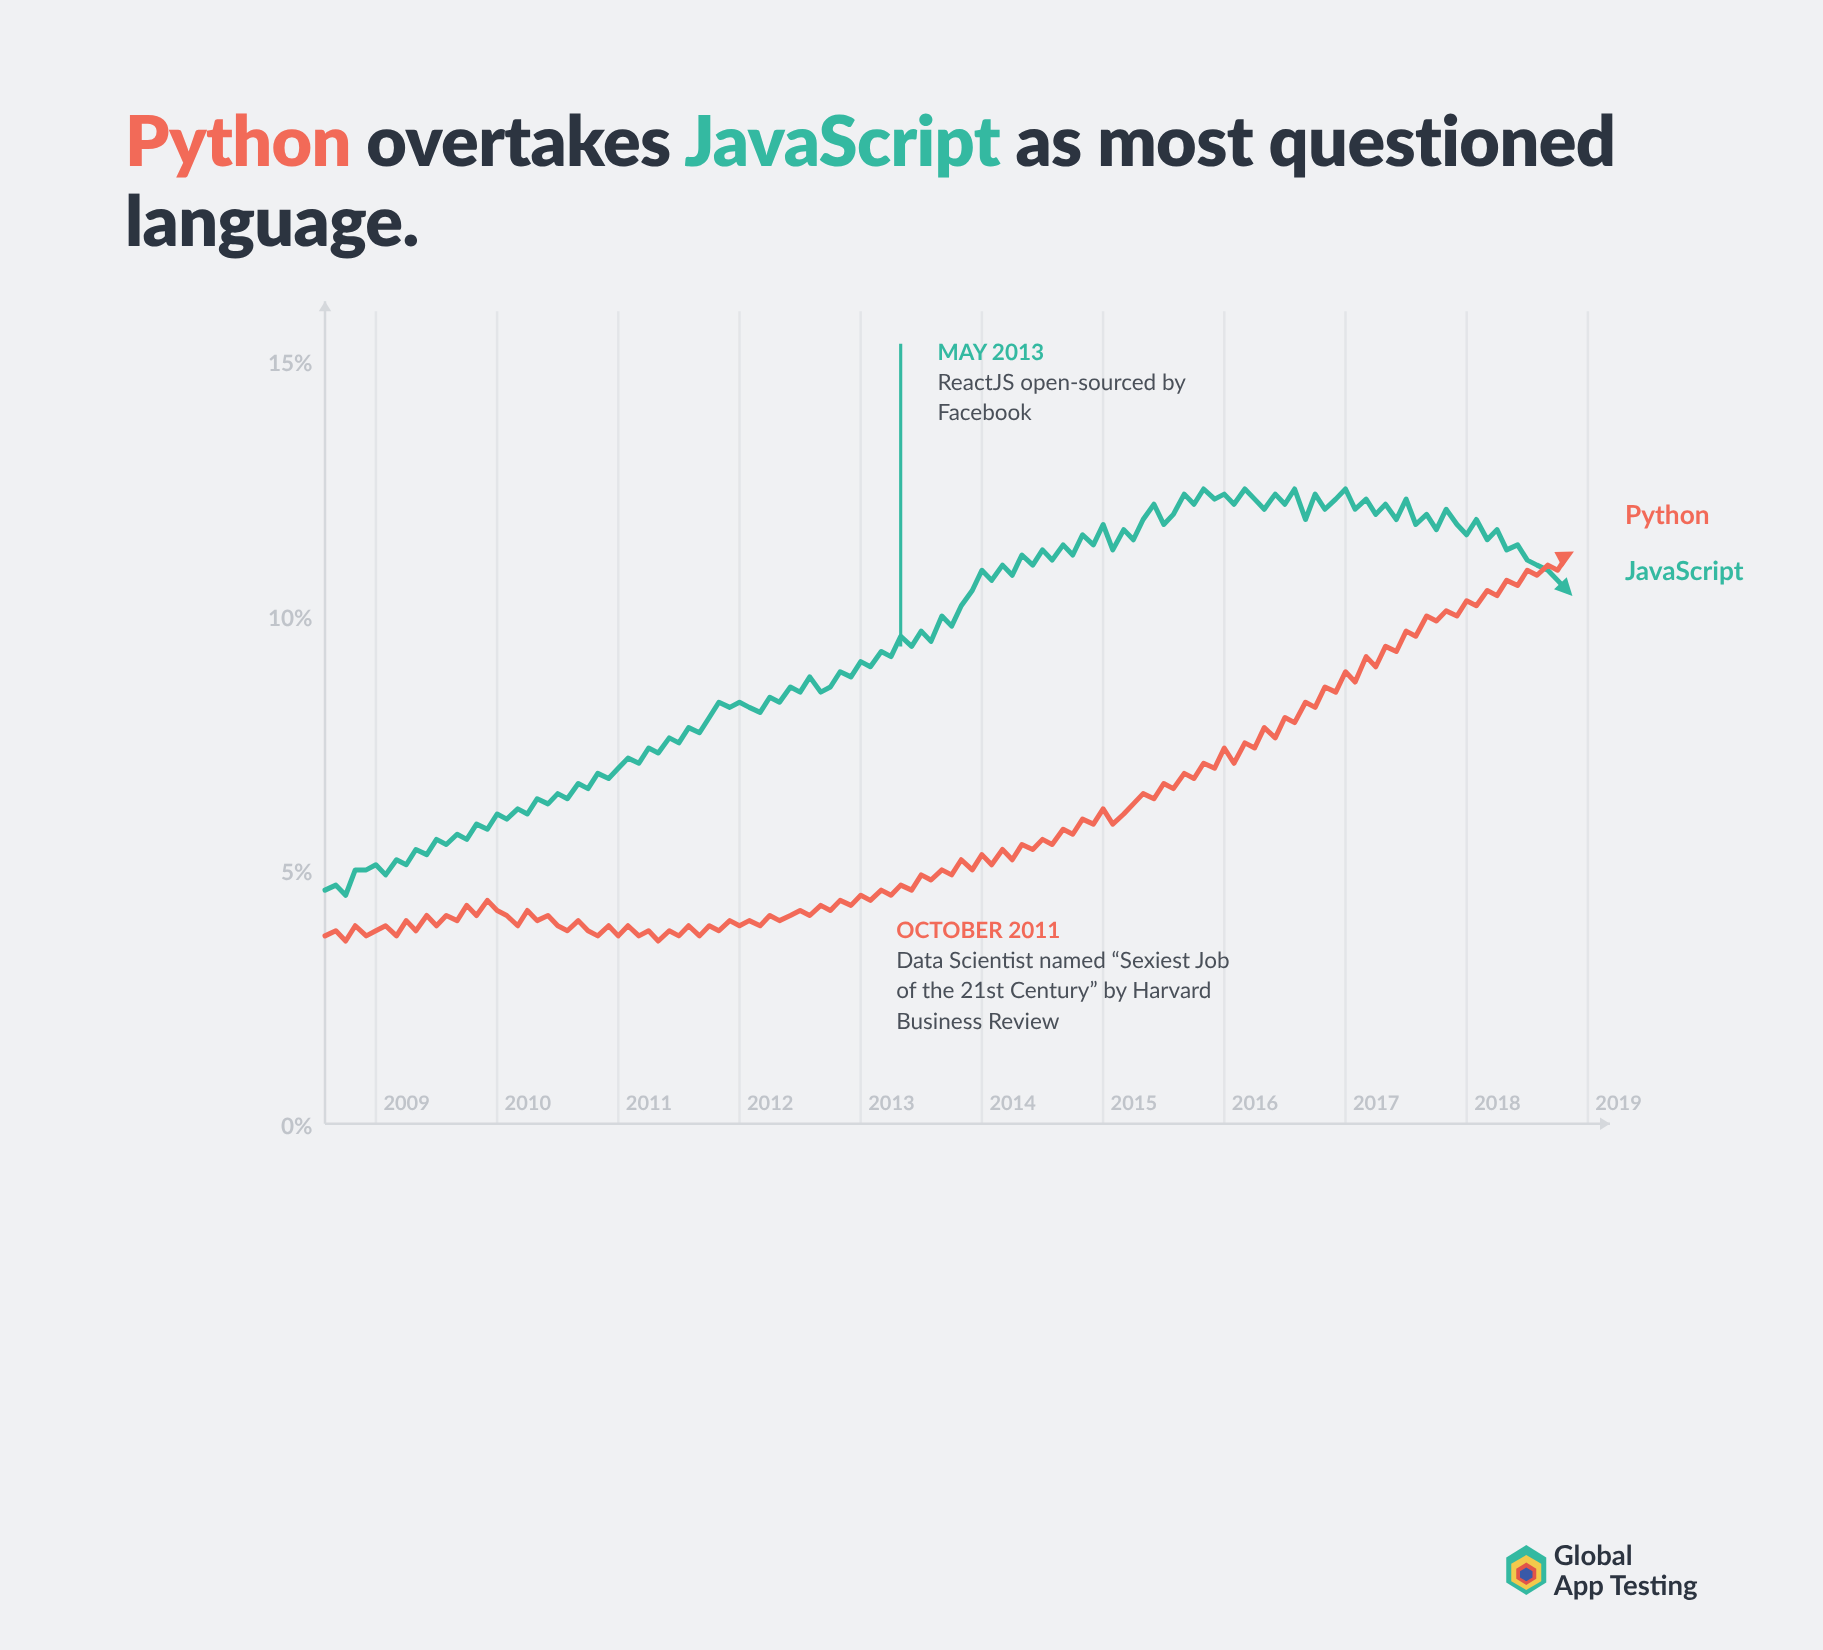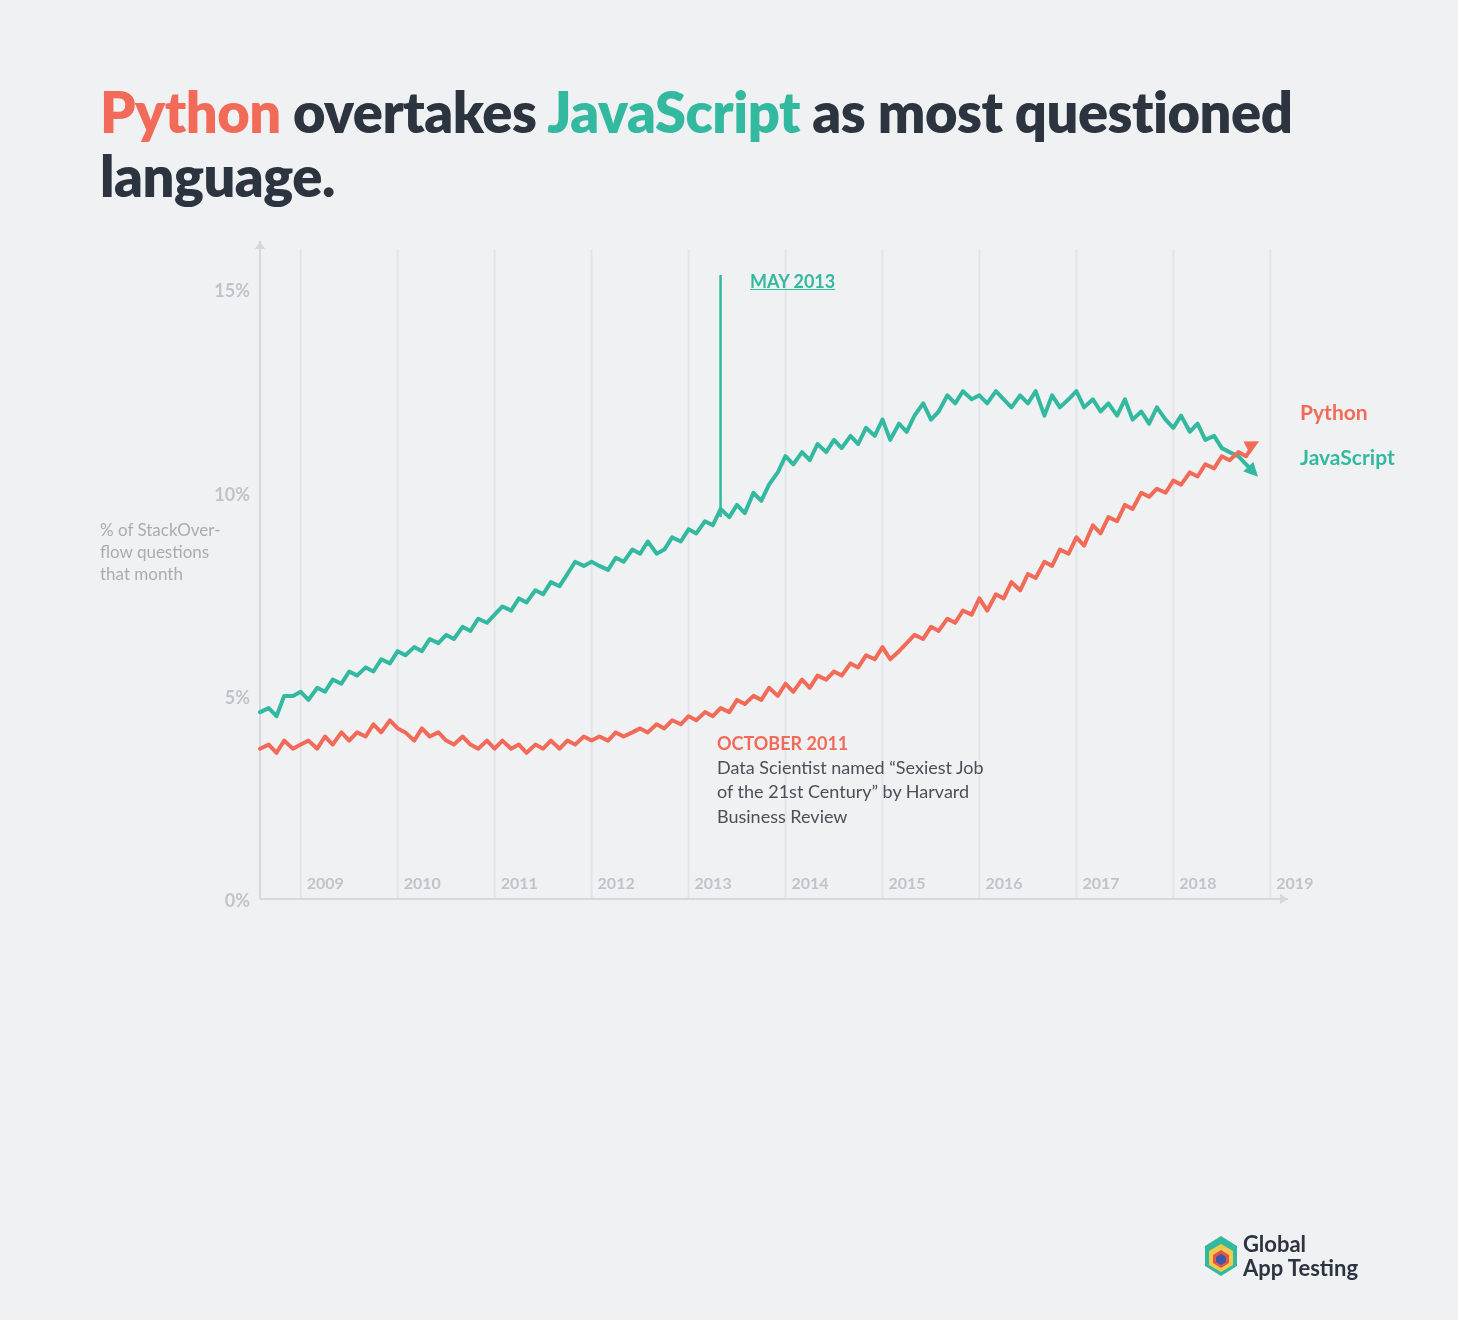--- a/index.html
+++ b/index.html
@@ -12,40 +12,39 @@
 .chart-area { position:relative; width:1258px; height:730px; margin:0 auto; }
 .y-label { position:absolute; font-size:18px; font-weight:700; color:#c0c4ca; text-align:right; }
 .y-axis-title { position:absolute; left:0; top:290px; width:140px; font-size:17px; color:#a8adb4; line-height:1.3; }
 .x-label { position:absolute; font-size:16px; font-weight:700; color:#c0c4ca; }
 .plot { position:absolute; left:160px; top:20px; width:1020px; height:650px; }
 svg.grid, svg.lines { position:absolute; left:0; top:0; width:1020px; height:650px; overflow:visible; }
 .grid line.vgrid { stroke:#e3e5e8; stroke-width:2; }
 .grid line.axis { stroke:#d5d8dc; stroke-width:2; }
 .ann { position:absolute; font-size:18px; line-height:1.35; }
 .ann .date { font-weight:700; }
-.ann-js { color:#34b9a1; left:490px; top:20px; width:260px;text-decoration:underline; }
+.ann-js { color:#34b9a1; left:490px; top:20px; width:260px; }
 .ann-js .body { color:#4a5059; }
 .ann-py { color:#f26a58; left:457px; top:482px; width:280px; }
 .ann-py .body { color:#4a5059; }
 .series-label { position:absolute; font-size:21px; font-weight:700; }
 .label-python { color:#f26a58; top:170px; left:1200px; }
 .label-javascript { color:#34b9a1; top:215px; left:1200px; }
 .footer-logo { position:absolute; bottom:40px; right:100px; display:flex; align-items:center; }
 .footer-logo .txt { font-size:22px; font-weight:700; color:#2c3440; line-height:1.1; }
 </style>
 </head>
 <body>
 
 <div class="container">
   <h1>
     <span class="python-word">Python</span><span> overtakes </span><span class="javascript-word">JavaScript</span><span> as most questioned language.</span>
   </h1>
 
   <div class="chart-area">
-    <div class="y-axis-title">% of StackOver-flow questions that month</div>
     <div class="plot">
       <svg class="grid">
           <line x1="40.722433460083174" x2="40.722433460083174" y1="0" y2="650" class="vgrid"></line>
           <line x1="137.6806083650263" x2="137.6806083650263" y1="0" y2="650" class="vgrid"></line>
           <line x1="234.63878326996945" x2="234.63878326996945" y1="0" y2="650" class="vgrid"></line>
           <line x1="331.5969581749126" x2="331.5969581749126" y1="0" y2="650" class="vgrid"></line>
           <line x1="428.5551330798557" x2="428.5551330798557" y1="0" y2="650" class="vgrid"></line>
           <line x1="525.5133079847989" x2="525.5133079847989" y1="0" y2="650" class="vgrid"></line>
           <line x1="622.471482889742" x2="622.471482889742" y1="0" y2="650" class="vgrid"></line>
           <line x1="719.429657794685" x2="719.429657794685" y1="0" y2="650" class="vgrid"></line>
@@ -61,20 +60,21 @@
           <path d="M0.0,463.1 L8.7,459.1 L16.5,467.2 L24.2,446.9 L33.0,446.9 L40.7,442.8 L48.5,450.9 L57.2,438.8 L65.0,442.8 L72.7,430.6 L81.4,434.7 L89.2,422.5 L97.0,426.6 L105.7,418.4 L113.4,422.5 L121.2,410.3 L129.9,414.4 L137.7,402.2 L145.4,406.3 L154.2,398.1 L161.9,402.2 L169.7,390.0 L178.4,394.1 L186.2,385.9 L193.9,390.0 L202.6,377.8 L210.4,381.9 L218.2,369.7 L226.9,373.8 L234.6,365.6 L242.4,357.5 L251.1,361.6 L258.9,349.4 L266.6,353.4 L275.4,341.3 L283.1,345.3 L290.9,333.1 L299.6,337.2 L307.4,325.0 L315.1,312.8 L323.8,316.9 L331.6,312.8 L339.4,316.9 L348.1,320.9 L355.8,308.8 L363.6,312.8 L372.3,300.6 L380.1,304.7 L387.8,292.5 L396.6,304.7 L404.3,300.6 L412.1,288.4 L420.8,292.5 L428.6,280.3 L436.3,284.4 L445.0,272.2 L452.8,276.3 L460.6,260.0 L469.3,268.1 L477.0,255.9 L484.8,264.1 L493.5,243.8 L501.3,251.9 L509.0,235.6 L517.8,223.4 L525.5,207.2 L533.3,215.3 L542.0,203.1 L549.8,211.2 L557.5,195.0 L566.2,203.1 L574.0,190.9 L581.7,199.1 L590.5,186.9 L598.2,195.0 L606.0,178.8 L614.7,186.9 L622.5,170.6 L630.2,190.9 L639.0,174.7 L646.7,182.8 L654.5,166.6 L663.2,154.4 L671.0,170.6 L678.7,162.5 L687.4,146.3 L695.2,154.4 L702.9,142.2 L711.7,150.3 L719.4,146.3 L727.2,154.4 L735.9,142.2 L743.7,150.3 L751.4,158.4 L760.2,146.3 L767.9,154.4 L775.7,142.2 L784.4,166.6 L792.1,146.3 L799.9,158.4 L808.6,150.3 L816.4,142.2 L824.1,158.4 L832.9,150.3 L840.6,162.5 L848.4,154.4 L857.1,166.6 L864.9,150.3 L872.6,170.6 L881.3,162.5 L889.1,174.7 L896.9,158.4 L905.6,170.6 L913.3,178.8 L921.1,166.6 L929.8,182.8 L937.6,174.7 L945.3,190.9 L954.1,186.9 L961.8,199.1 L969.6,203.1 L978.3,207.2 L986.1,215.3 L993.8,223.4 " fill="none" stroke="#34b9a1" stroke-width="4" stroke-linejoin="round" stroke-linecap="round"></path>
           <polygon points="997.9644189550422,227.7773738992943 983.2339383206568,222.48464867687863 993.3603107523434,212.81735425833654" fill="#34b9a1"></polygon>
           <path d="M0.0,499.7 L8.7,495.6 L16.5,503.8 L24.2,491.6 L33.0,499.7 L40.7,495.6 L48.5,491.6 L57.2,499.7 L65.0,487.5 L72.7,495.6 L81.4,483.4 L89.2,491.6 L97.0,483.4 L105.7,487.5 L113.4,475.3 L121.2,483.4 L129.9,471.3 L137.7,479.4 L145.4,483.4 L154.2,491.6 L161.9,479.4 L169.7,487.5 L178.4,483.4 L186.2,491.6 L193.9,495.6 L202.6,487.5 L210.4,495.6 L218.2,499.7 L226.9,491.6 L234.6,499.7 L242.4,491.6 L251.1,499.7 L258.9,495.6 L266.6,503.8 L275.4,495.6 L283.1,499.7 L290.9,491.6 L299.6,499.7 L307.4,491.6 L315.1,495.6 L323.8,487.5 L331.6,491.6 L339.4,487.5 L348.1,491.6 L355.8,483.4 L363.6,487.5 L372.3,483.4 L380.1,479.4 L387.8,483.4 L396.6,475.3 L404.3,479.4 L412.1,471.3 L420.8,475.3 L428.6,467.2 L436.3,471.3 L445.0,463.1 L452.8,467.2 L460.6,459.1 L469.3,463.1 L477.0,450.9 L484.8,455.0 L493.5,446.9 L501.3,450.9 L509.0,438.8 L517.8,446.9 L525.5,434.7 L533.3,442.8 L542.0,430.6 L549.8,438.8 L557.5,426.6 L566.2,430.6 L574.0,422.5 L581.7,426.6 L590.5,414.4 L598.2,418.4 L606.0,406.3 L614.7,410.3 L622.5,398.1 L630.2,410.3 L639.0,402.2 L646.7,394.1 L654.5,385.9 L663.2,390.0 L671.0,377.8 L678.7,381.9 L687.4,369.7 L695.2,373.8 L702.9,361.6 L711.7,365.6 L719.4,349.4 L727.2,361.6 L735.9,345.3 L743.7,349.4 L751.4,333.1 L760.2,341.3 L767.9,325.0 L775.7,329.1 L784.4,312.8 L792.1,316.9 L799.9,300.6 L808.6,304.7 L816.4,288.4 L824.1,296.6 L832.9,276.3 L840.6,284.4 L848.4,268.1 L857.1,272.2 L864.9,255.9 L872.6,260.0 L881.3,243.8 L889.1,247.8 L896.9,239.7 L905.6,243.8 L913.3,231.6 L921.1,235.6 L929.8,223.4 L937.6,227.5 L945.3,215.3 L954.1,219.4 L961.8,207.2 L969.6,211.2 L978.3,203.1 L986.1,207.2 L993.8,195.0 " fill="none" stroke="#f26a58" stroke-width="4" stroke-linejoin="round" stroke-linecap="round"></path>
           <polygon points="999.1364254079296,192.21623185206477 989.9821787719085,204.91267893488663 983.4867197600594,192.51070279294095" fill="#f26a58"></polygon>
           <line x1="460.5513307984799" x2="460.5513307984799" y1="26" y2="268.125" stroke="#34b9a1" stroke-width="2.5"></line>
           <line x1="404.3155893536199" x2="404.3155893536199" y1="477.34375" y2="480" stroke="#f26a58" stroke-width="2.5"></line>
         </svg>
 
       <div class="ann ann-js">
         <div class="date">MAY 2013</div>
+        <div class="body">ReactJS open-sourced by Facebook</div>
       </div>
       <div class="ann ann-py">
         <div class="date">OCTOBER 2011</div>
         <div class="body">Data Scientist named “Sexiest Job of the 21st Century” by Harvard Business Review</div>
       </div>
     </div>
     <div class="series-label label-python">Python</div>
     <div class="series-label label-javascript">JavaScript</div>
   <div class="y-label" style="left: 100px; width: 50px; top: 660px;">0%</div>
       <div class="y-label" style="left: 100px; width: 50px; top: 456.875px;">5%</div>

